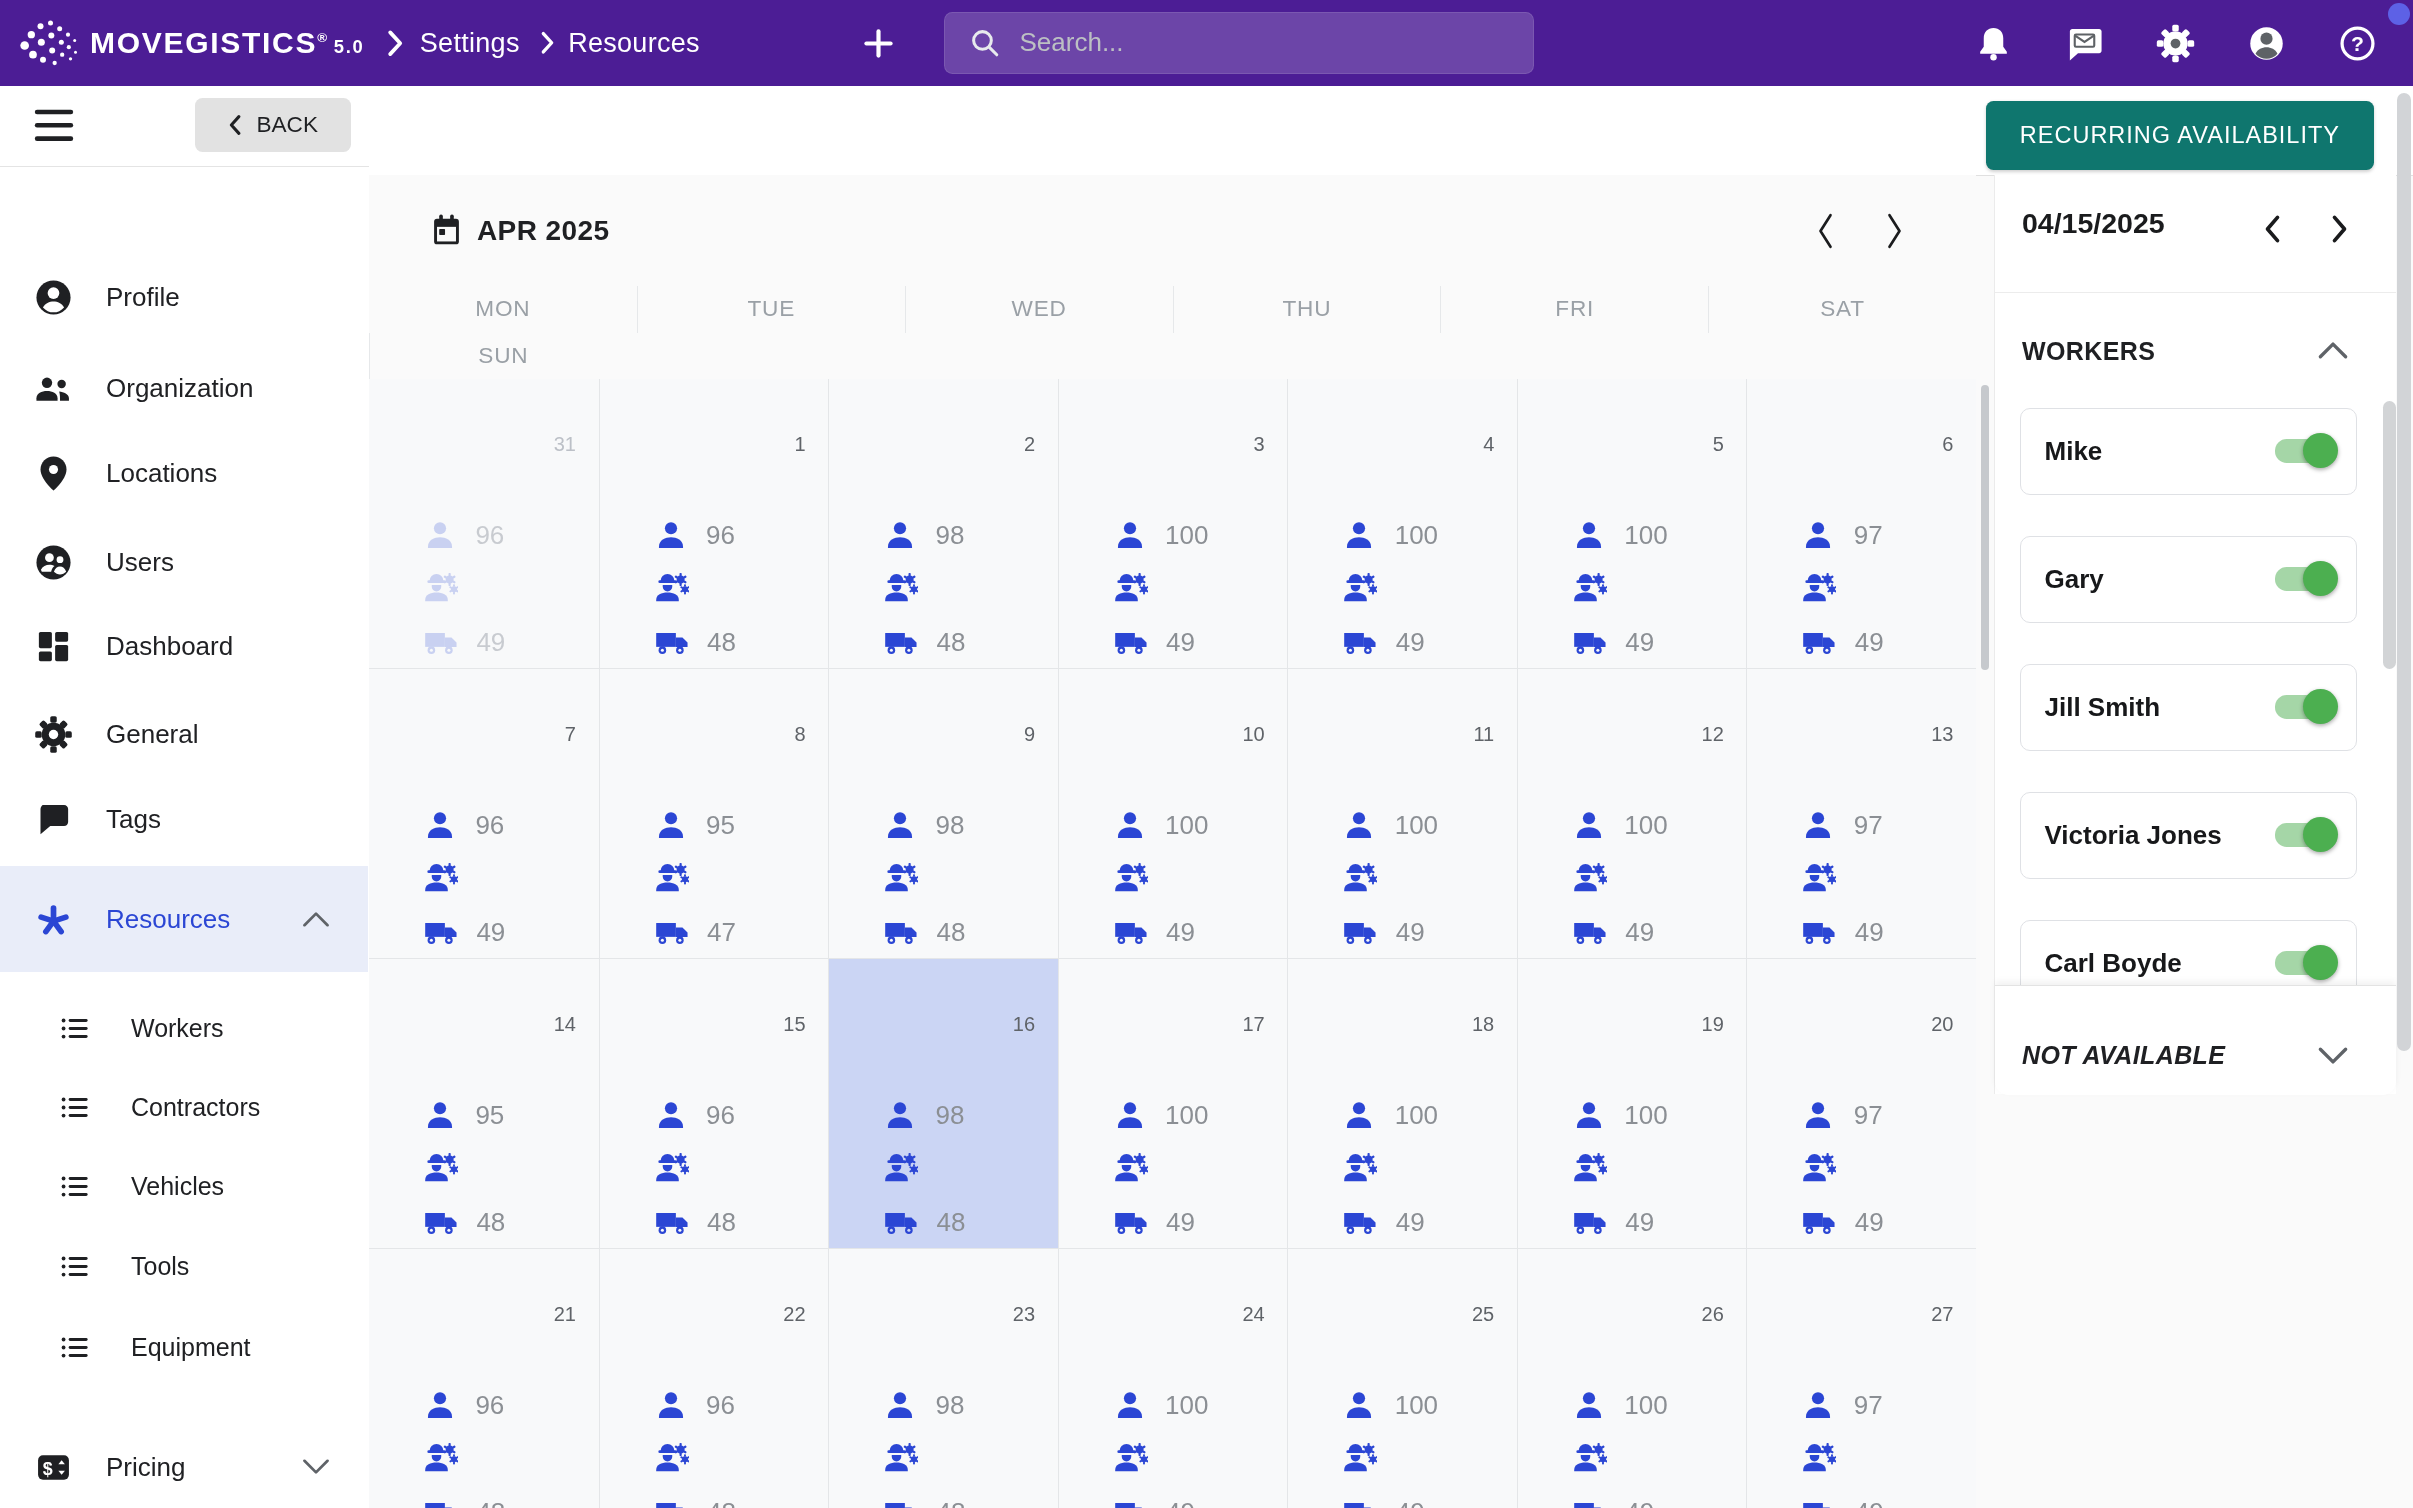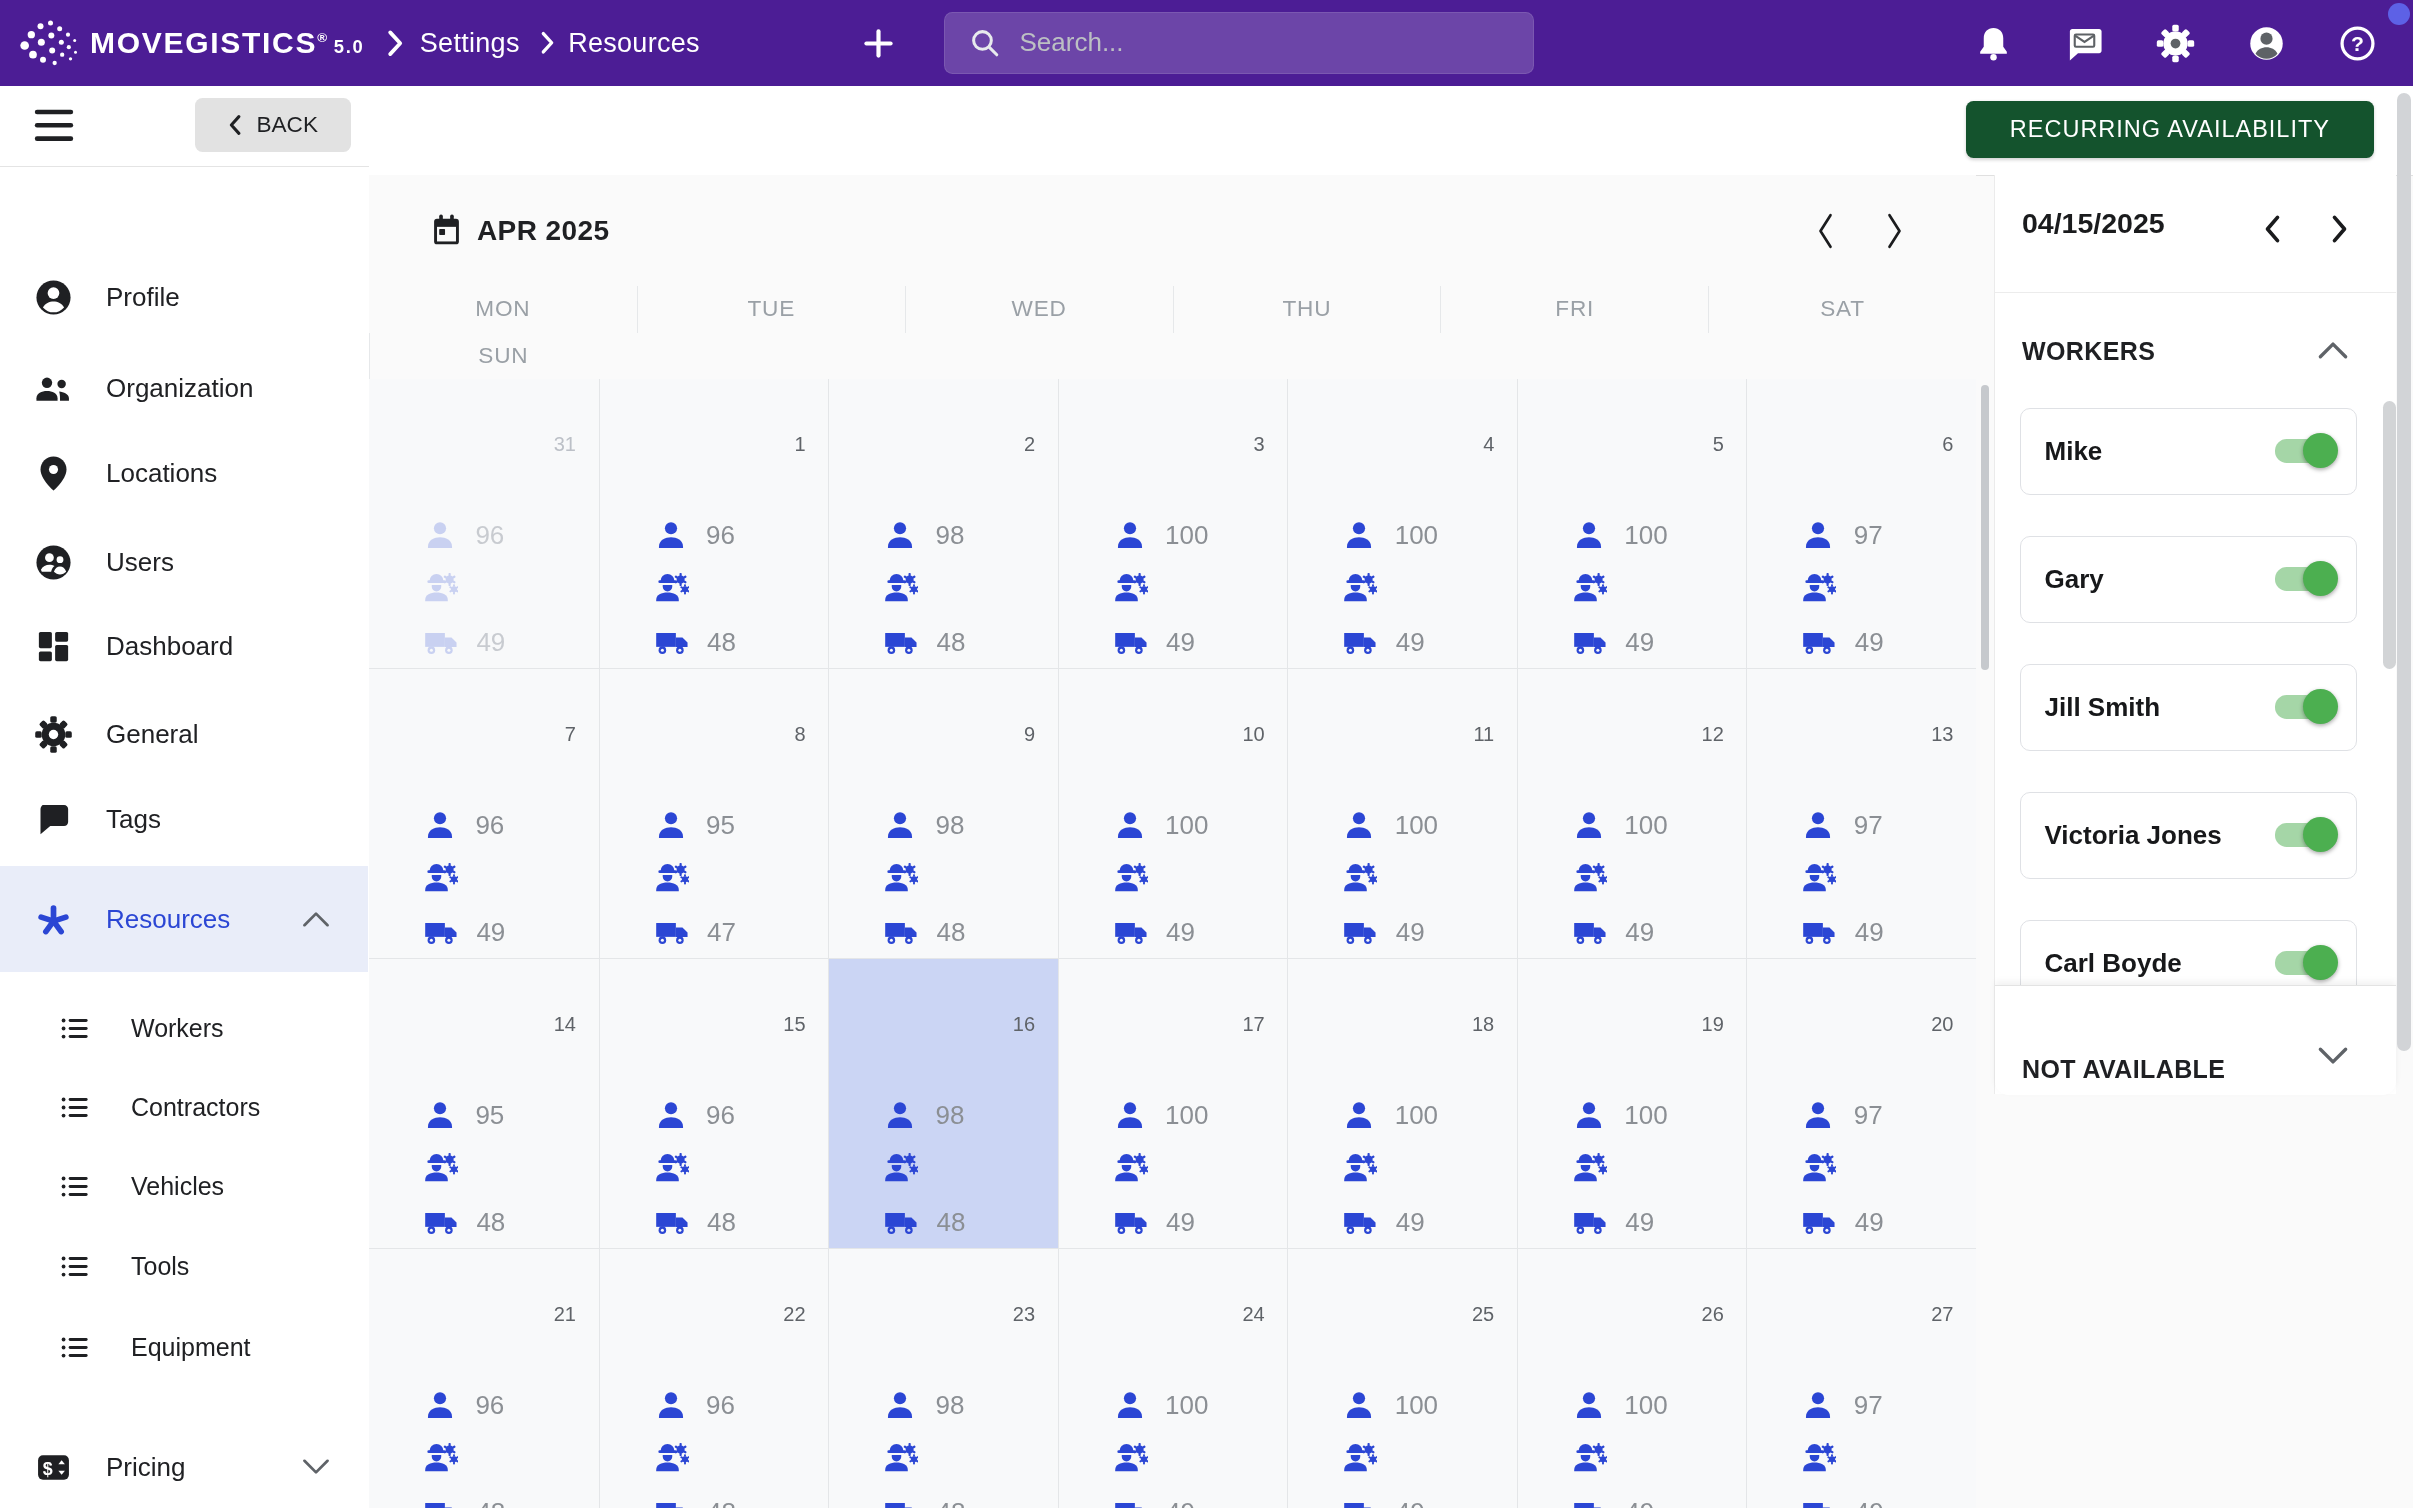--- a/index.html
+++ b/index.html
@@ -44,21 +44,21 @@
   .mrow.sub .ic{margin-left:57px;width:35px;height:35px;}
   .mrow.sub .lbl{margin-left:39px;font-size:25px;}
   .mrow.active{background:#e9edf9;height:106px;}
   .mrow.active .lbl{color:#2b46d4;font-weight:500;}
   .mrow.active .ic{color:#2b46d4;}
   .mrow .chev{position:absolute;right:37px;width:30px;height:20px;color:#5f6368;}
 
   
   .toolstrip{position:absolute;left:369px;top:86px;width:2045px;height:89px;background:#fff;
              border-bottom:0.8px solid #e0e0e0;}
-  .rec-btn{position:absolute;right:40px;top:15px;height:57px;padding:0 44px;background:#14532d;
+  .rec-btn{position:absolute;right:40px;top:15px;height:69px;padding:0 34px;background:#0f766e;
            color:#fff;border:none;border-radius:7.5px;font-size:23.5px;font-weight:500;letter-spacing:1px;
            font-family:inherit;cursor:pointer;box-shadow:0 1.7px 3.4px rgba(0,0,0,.18);}
 
   
   .cal-month{position:absolute;left:369px;top:175px;width:1607px;height:111px;background:#fafafa;
              display:flex;align-items:center;border-bottom:0.8px solid #e7e7e7;}
   .cal-month .cico{margin-left:60px;color:#1f2023;}
   .cal-month .mlabel{margin-left:13px;font-size:28px;font-weight:700;color:#1f2023;letter-spacing:0.4px;}
   .cal-nav{position:absolute;right:69px;top:0;height:111px;display:flex;align-items:center;gap:44px;}
   .cal-nav .arrow{width:25px;height:40px;cursor:pointer;color:#1b1c1e;}
@@ -2348,21 +2348,21 @@
           </div>
         </div>
         <div class="wcard" style="top: 745px;">
           <span class="wname">Carl Boyde</span>
           <div class="toggle">
             <div class="knob"></div>
           </div>
         </div>
       </div>
     <div class="na-bar">
-      <span class="panel-sec" style="top:69px;">NOT AVAILABLE</span>
+      <span class="panel-sec" style="top:55px;font-style:italic;">NOT AVAILABLE</span>
       <svg class="sec-chev" style="right:47px;top:59px;" viewBox="0 0 38 26" fill="none" stroke="currentColor" stroke-width="4" stroke-linecap="round" stroke-linejoin="round">
           <polyline points="4,5 19,20 34,5"></polyline>
         </svg>
     </div>
   </div>
 
   <div class="panel-scroll"></div>
   <div class="page-scroll"></div>
 </div>
 

